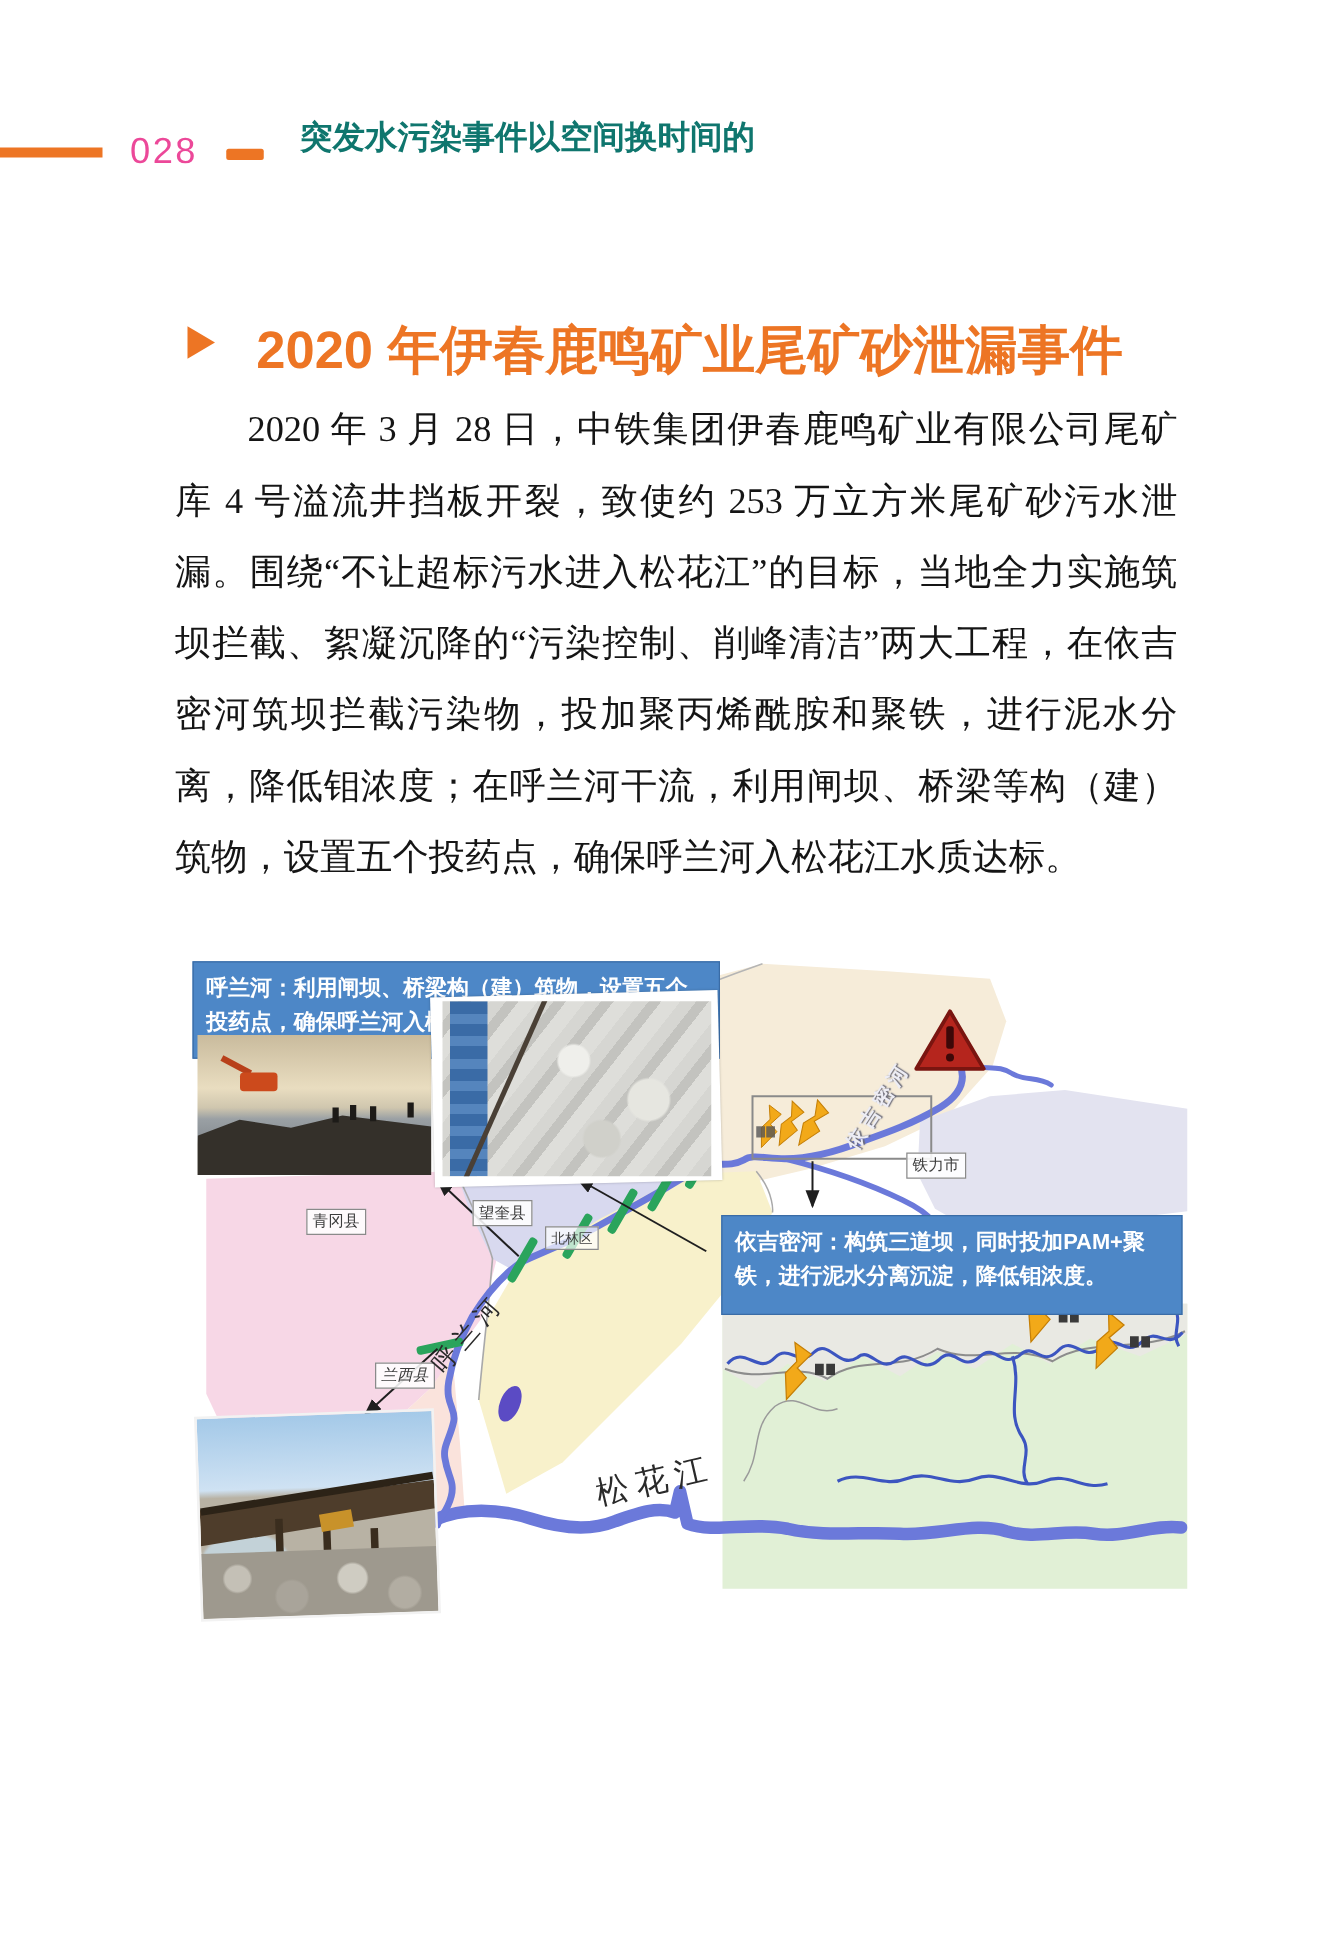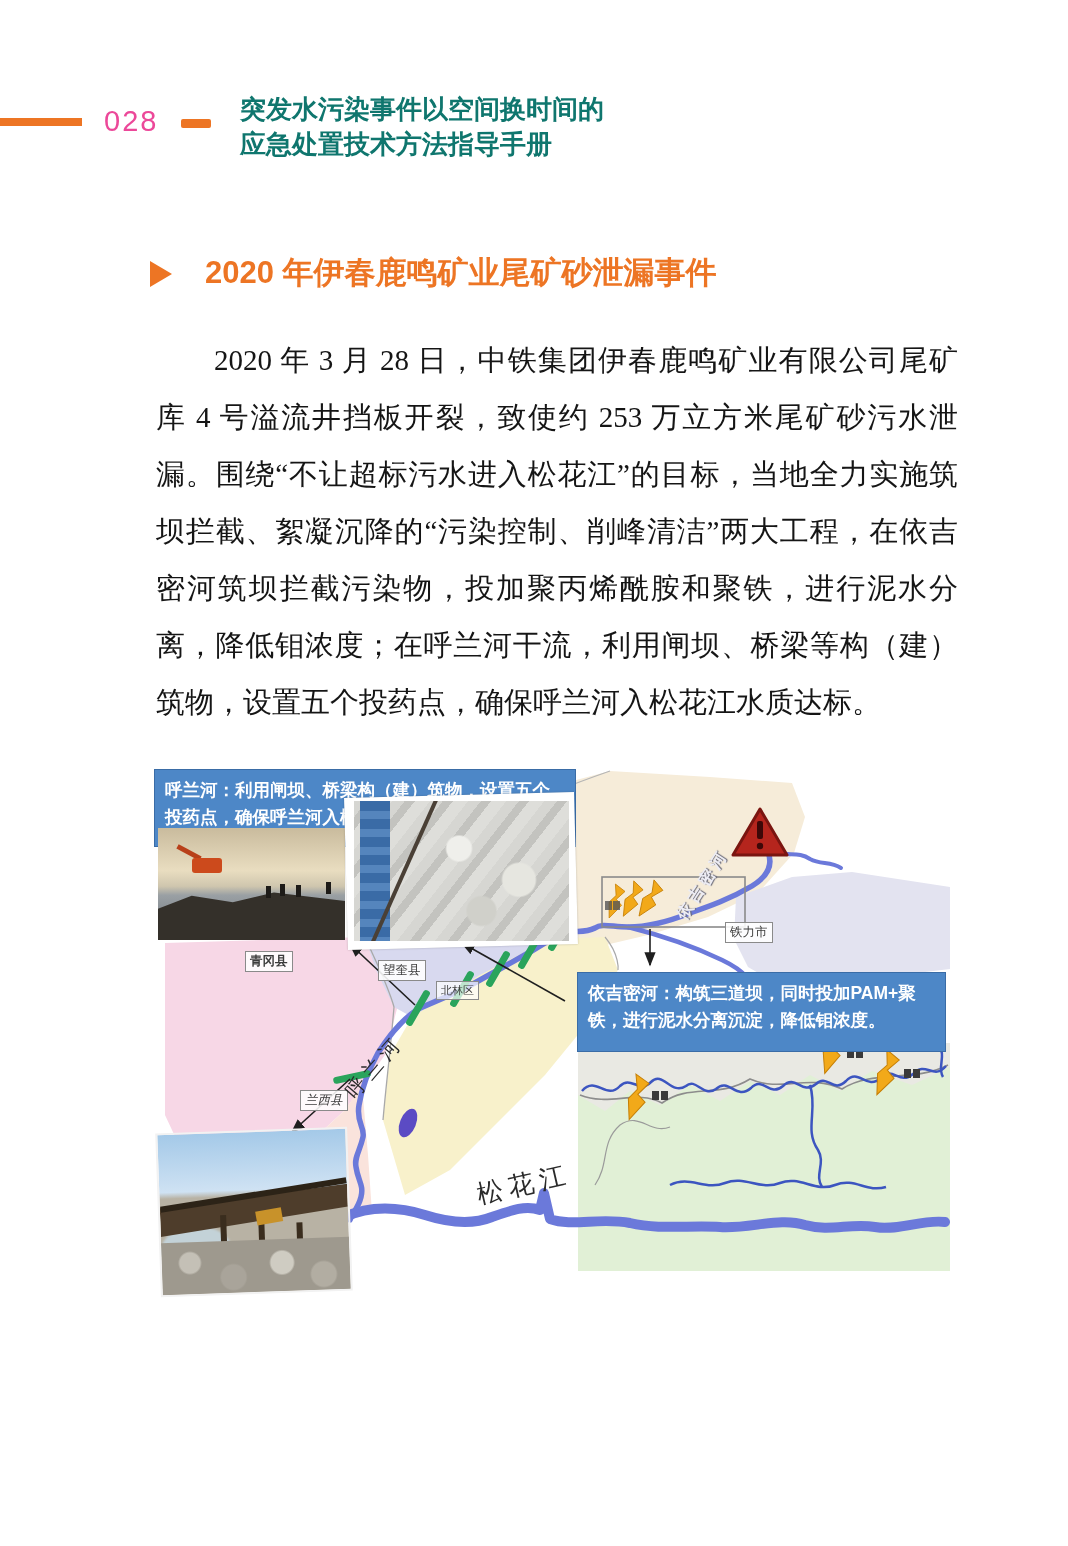--- a/index.html
+++ b/index.html
@@ -7,25 +7,25 @@
         font-family:"Liberation Sans",sans-serif;}
   
   .hdr-rule{position:absolute;left:0;top:118px;width:82px;height:8px;background:#ed7524;}
   .hdr-num{position:absolute;left:104px;top:105px;font-size:29px;color:#ec4899;letter-spacing:2px;}
   .hdr-dash{position:absolute;left:181px;top:119px;width:30px;height:9px;background:#ed7524;border-radius:2px;}
   .hdr-title{position:absolute;left:240px;top:92px;color:#0f766e;font-weight:bold;
              font-size:26px;line-height:35px;}
   
   .sec-tri{position:absolute;left:150px;top:261px;width:0;height:0;
            border-left:22px solid #ed7524;border-top:13px solid transparent;border-bottom:13px solid transparent;}
-  .sec-title{position:absolute;left:205px;top:252px;color:#ed7524;font-weight:bold;font-size:31px;}
+  .sec-title{position:absolute;left:205px;top:252px;color:#ed7524;font-weight:bold;font-size:42px;}
   
   .body-par{position:absolute;left:140px;top:316px;width:802px;
             font-family:"Liberation Serif",serif;color:#151515;
-            font-size:29px;line-height:57px;text-align:justify;text-indent:2em;margin:16px;}
+            font-size:29px;line-height:57px;text-align:justify;text-indent:2em;margin:0;}
   
   #figure{position:absolute;left:150px;top:755px;width:800px;height:545px;}
   #mapsvg{position:absolute;left:0;top:0;}
   .callout{position:absolute;background:#4d87c7;border:1px solid #3a6ca6;color:#ffffff;
            font-weight:bold;font-size:17.5px;line-height:1.55;padding:7px 10px;box-sizing:border-box;}
   .co1{left:4px;top:14px;width:422px;height:78px;}
   .co2{left:427px;top:217px;width:369px;height:80px;}
   .maplabel{position:absolute;background:rgba(255,255,255,.88);border:1px solid #8a8a8a;
             color:#3c3c3c;font-size:12.5px;padding:1px 4px;white-space:nowrap;}
   .lbl-small{font-size:11px;background:rgba(255,255,255,.7);}
@@ -72,21 +72,20 @@
 </head>
 <body>
 
 <div id="page">
 
   <div class="hdr-rule"></div>
   <div class="hdr-num">028</div>
   <div class="hdr-dash"></div>
   <div class="hdr-title">
     <div>突发水污染事件以空间换时间的</div>
-    <div>应急处置技术方法指导手册</div>
   </div>
 
   <div class="sec-tri"></div>
   <div class="sec-title">2020 年伊春鹿鸣矿业尾矿砂泄漏事件</div>
 
   <p class="body-par">2020 年 3 月 28 日，中铁集团伊春鹿鸣矿业有限公司尾矿库 4 号溢流井挡板开裂，致使约 253 万立方米尾矿砂污水泄漏。围绕“不让超标污水进入松花江”的目标，当地全力实施筑坝拦截、絮凝沉降的“污染控制、削峰清洁”两大工程，在依吉密河筑坝拦截污染物，投加聚丙烯酰胺和聚铁，进行泥水分离，降低钼浓度；在呼兰河干流，利用闸坝、桥梁等构（建）筑物，设置五个投药点，确保呼兰河入松花江水质达标。</p>
 
   <div id="figure">
 
     <svg id="mapsvg" width="800" height="545" viewBox="0 0 800 545">
@@ -194,21 +193,21 @@
       <div class="ph3-spray"></div>
       <div class="ph3-bridge"></div>
       <div class="ph3-deck"></div>
       <div class="ph3-post" style="left:60px;top:82px;"></div>
       <div class="ph3-post" style="left:98px;top:88px;"></div>
       <div class="ph3-post" style="left:136px;top:92px;"></div>
       <div class="ph3-mach"></div>
       <div class="ph3-rocks"></div>
     </div>
 
-    <div class="maplabel" style="left:95px;top:196px;font-weight:bold;">青冈县</div>
+    <div class="maplabel" style="left:95px;top:212px;">青冈县</div>
     <div class="maplabel" style="left:228px;top:205px;">望奎县</div>
     <div class="maplabel lbl-small" style="left:286px;top:226px;">北林区</div>
     <div class="maplabel" style="left:150px;top:335px;font-style:italic;">兰西县</div>
     <div class="maplabel" style="left:575px;top:167px;">铁力市</div>
 
     <div class="riverlabel lab-yijimi">依吉密河</div>
     <div class="riverlabel lab-hulan">呼兰河</div>
     <div class="riverlabel lab-songhua">松花江</div>
   </div>
 </div>

